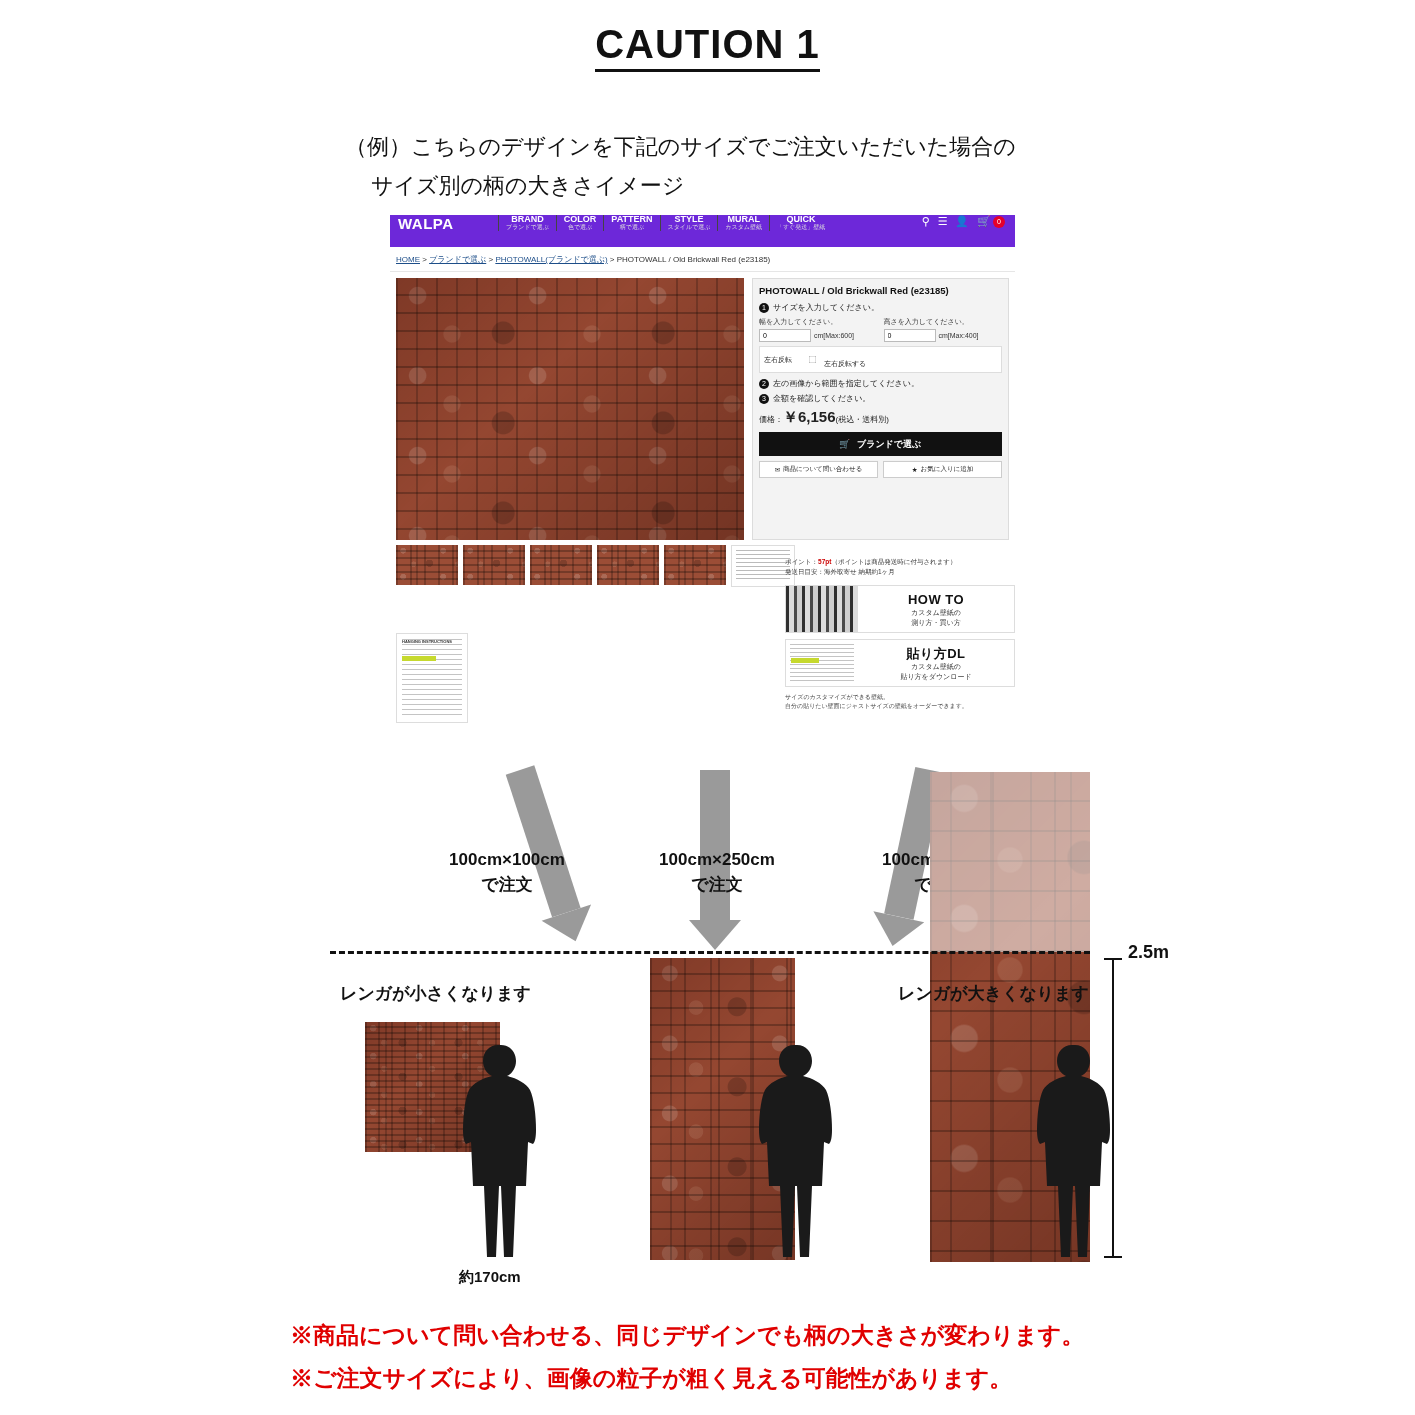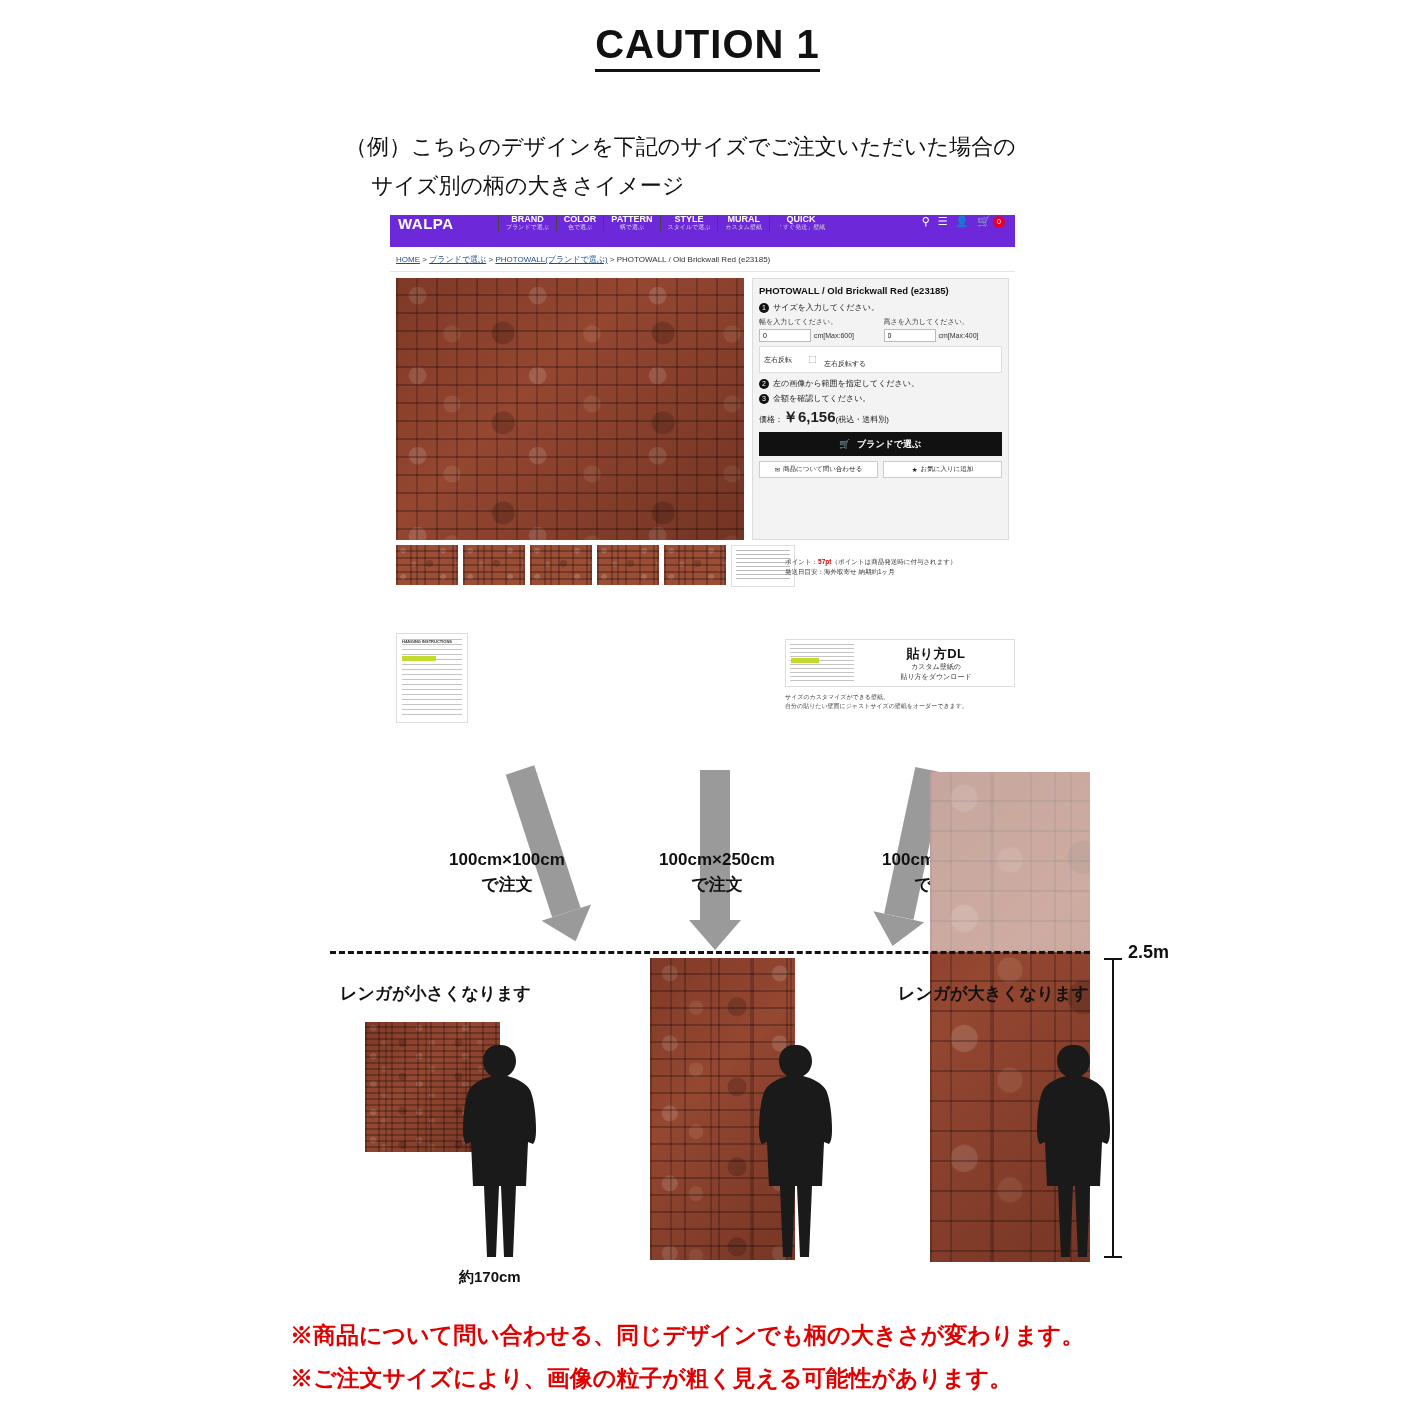--- a/index.html
+++ b/index.html
@@ -456,20 +456,28 @@
     <div class="doc-big-chip"></div>
   </div>
 
   <div class="points">
     <div>
       <span>ポイント：</span><span class="pt">57pt</span><span>（ポイントは商品発送時に付与されます）</span>
     </div>
     <div>発送日目安：海外取寄せ 納期約1ヶ月</div>
   </div>
 
+  <div class="promo p1">
+    <div class="promo-img tree"></div>
+    <div class="promo-txt">
+      <div class="h">HOW TO</div>
+      <div class="s">カスタム壁紙の</div>
+      <div class="s">測り方・買い方</div>
+    </div>
+  </div>
 
   <div class="promo p2">
     <div class="promo-img doc">
       <div class="ln"></div>
         <div class="chip"></div>
     </div>
     <div class="promo-txt">
       <div class="h">貼り方DL</div>
       <div class="s">カスタム壁紙の</div>
       <div class="s">貼り方をダウンロード</div>

